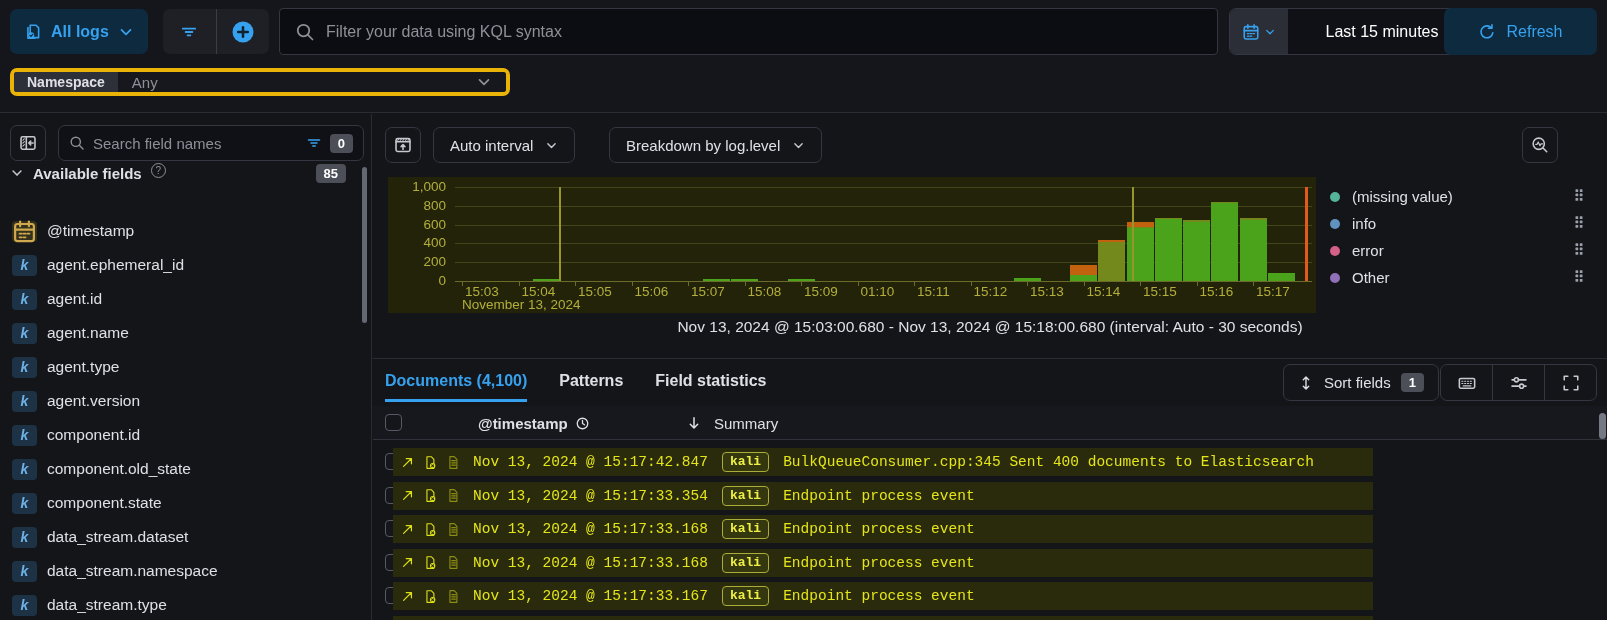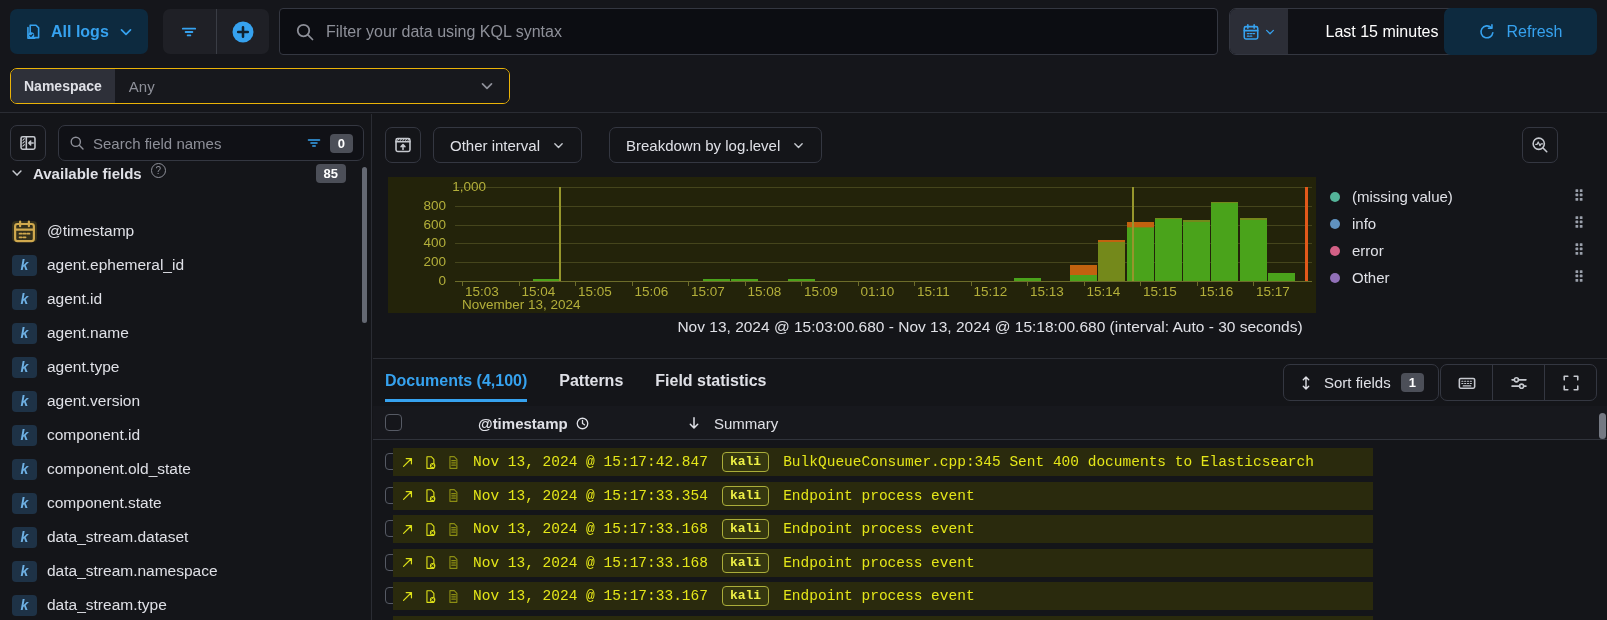--- a/index.html
+++ b/index.html
@@ -23,21 +23,21 @@
        border-radius:4px;display:flex;align-items:center;gap:11px;padding:0 15px}
   .kql input{flex:1;background:transparent;border:none;outline:none;color:#dfe0e6;font-size:16px;font-family:inherit}
   .kql input::placeholder{color:#8e9099}
   .datepicker{position:absolute;left:1229px;top:8px;width:248px;height:47px;border:1px solid #343741;border-radius:7px;
               display:flex;overflow:hidden;background:#101116}
   .dp-cal{width:58px;background:#2c2e37;display:flex;align-items:center;justify-content:center;gap:4px;color:#36a2ef;cursor:pointer}
   .dp-cal .ic.small{width:12px;height:12px}
   .dp-text{flex:1;display:flex;align-items:center;justify-content:center;font-size:16px;color:#fff;cursor:pointer}
   .refresh{position:absolute;left:1444px;top:8px;width:153px;height:47px;background:#0d2a3f;border:none;border-radius:7px;
            display:flex;align-items:center;justify-content:center;gap:10px;color:#36a2ef;font-size:16px;cursor:pointer}
-  .ns{position:absolute;left:10px;top:68px;width:500px;height:36px;display:flex;border:1px solid #eab308;border-radius:7px;overflow:hidden;cursor:pointer}
+  .ns{position:absolute;left:10px;top:68px;width:500px;height:28px;display:flex;border:4px solid #eab308;border-radius:7px;overflow:hidden;cursor:pointer}
   .ns-label{background:#2e3039;display:flex;align-items:center;padding:0 13px;font-size:14px;font-weight:700;color:#dfe0e6}
   .ns-value{flex:1;background:#17181d;display:flex;align-items:center;padding:0 14px;font-size:15px;color:#8e9099;gap:8px}
   .ns-value .lbl{flex:1}
 
   
   .sidebar{position:absolute;left:0;top:114px;width:372px;height:506px;border-right:1px solid #2a2c33}
   .collapse-btn{position:absolute;left:10px;top:11px;width:36px;height:36px;border:1px solid #343741;border-radius:7px;
                 background:transparent;display:flex;align-items:center;justify-content:center;color:#c6c9cf;cursor:pointer}
   .field-search{position:absolute;left:58px;top:11px;width:306px;height:36px;background:#101116;border:1px solid #343741;
                 border-radius:7px;display:flex;align-items:center;gap:8px;padding:0 10px}
@@ -306,21 +306,21 @@
       <span class="ic ic18">
           <svg viewBox="0 0 16 16" fill="none" stroke="currentColor" stroke-width="1.4" stroke-linecap="round" stroke-linejoin="round">
             <rect x="1.8" y="2.2" width="12.4" height="11.6" rx="1.5"></rect>
             <path d="M1.8 5.1h12.4"></path>
             <path d="M3.2 3.8l1.1-1.1M5.5 3.8l1.1-1.1M7.8 3.8l1.1-1.1M10.1 3.8l1.1-1.1M12.4 3.8l.8-.8" stroke-width=".9"></path>
             <path d="M8 12V7.8M6.3 9.4L8 7.7l1.7 1.7"></path>
           </svg>
         </span>
     </button>
     <button class="ctrl-btn interval-btn">
-      <span>Other interval</span>
+      <span>Auto interval</span>
       <span class="ic">
           <svg viewBox="0 0 16 16" fill="none" stroke="currentColor" stroke-width="1.7" stroke-linecap="round" stroke-linejoin="round">
             <path d="M3.5 5.8l4.5 4.6 4.5-4.6"></path>
           </svg>
         </span>
     </button>
     <button class="ctrl-btn breakdown-btn">
       <span>Breakdown by log.level</span>
       <span class="ic">
           <svg viewBox="0 0 16 16" fill="none" stroke="currentColor" stroke-width="1.7" stroke-linecap="round" stroke-linejoin="round">
@@ -343,21 +343,21 @@
         <div class="y-lab" style="top: 96px;">0</div>
         <div class="grid-h" style="top: 85.2px;"></div>
         <div class="y-lab" style="top: 77.2px;">200</div>
         <div class="grid-h" style="top: 66.4px;"></div>
         <div class="y-lab" style="top: 58.4px;">400</div>
         <div class="grid-h" style="top: 47.6px;"></div>
         <div class="y-lab" style="top: 39.6px;">600</div>
         <div class="grid-h" style="top: 28.8px;"></div>
         <div class="y-lab" style="top: 20.8px;">800</div>
         <div class="grid-h" style="top: 10px;"></div>
-        <div class="y-lab" style="top: 2px; margin-left: 40px;">1,000</div>
+        <div class="y-lab" style="top: 2px;">1,000</div>
         <div class="x-tick" style="left: 74px;"></div>
         <div class="x-lab" style="left: 77px;">15:03</div>
         <div class="x-tick" style="left: 130.5px;"></div>
         <div class="x-lab" style="left: 133.5px;">15:04</div>
         <div class="x-tick" style="left: 187px;"></div>
         <div class="x-lab" style="left: 190px;">15:05</div>
         <div class="x-tick" style="left: 243.5px;"></div>
         <div class="x-lab" style="left: 246.5px;">15:06</div>
         <div class="x-tick" style="left: 300px;"></div>
         <div class="x-lab" style="left: 303px;">15:07</div>

